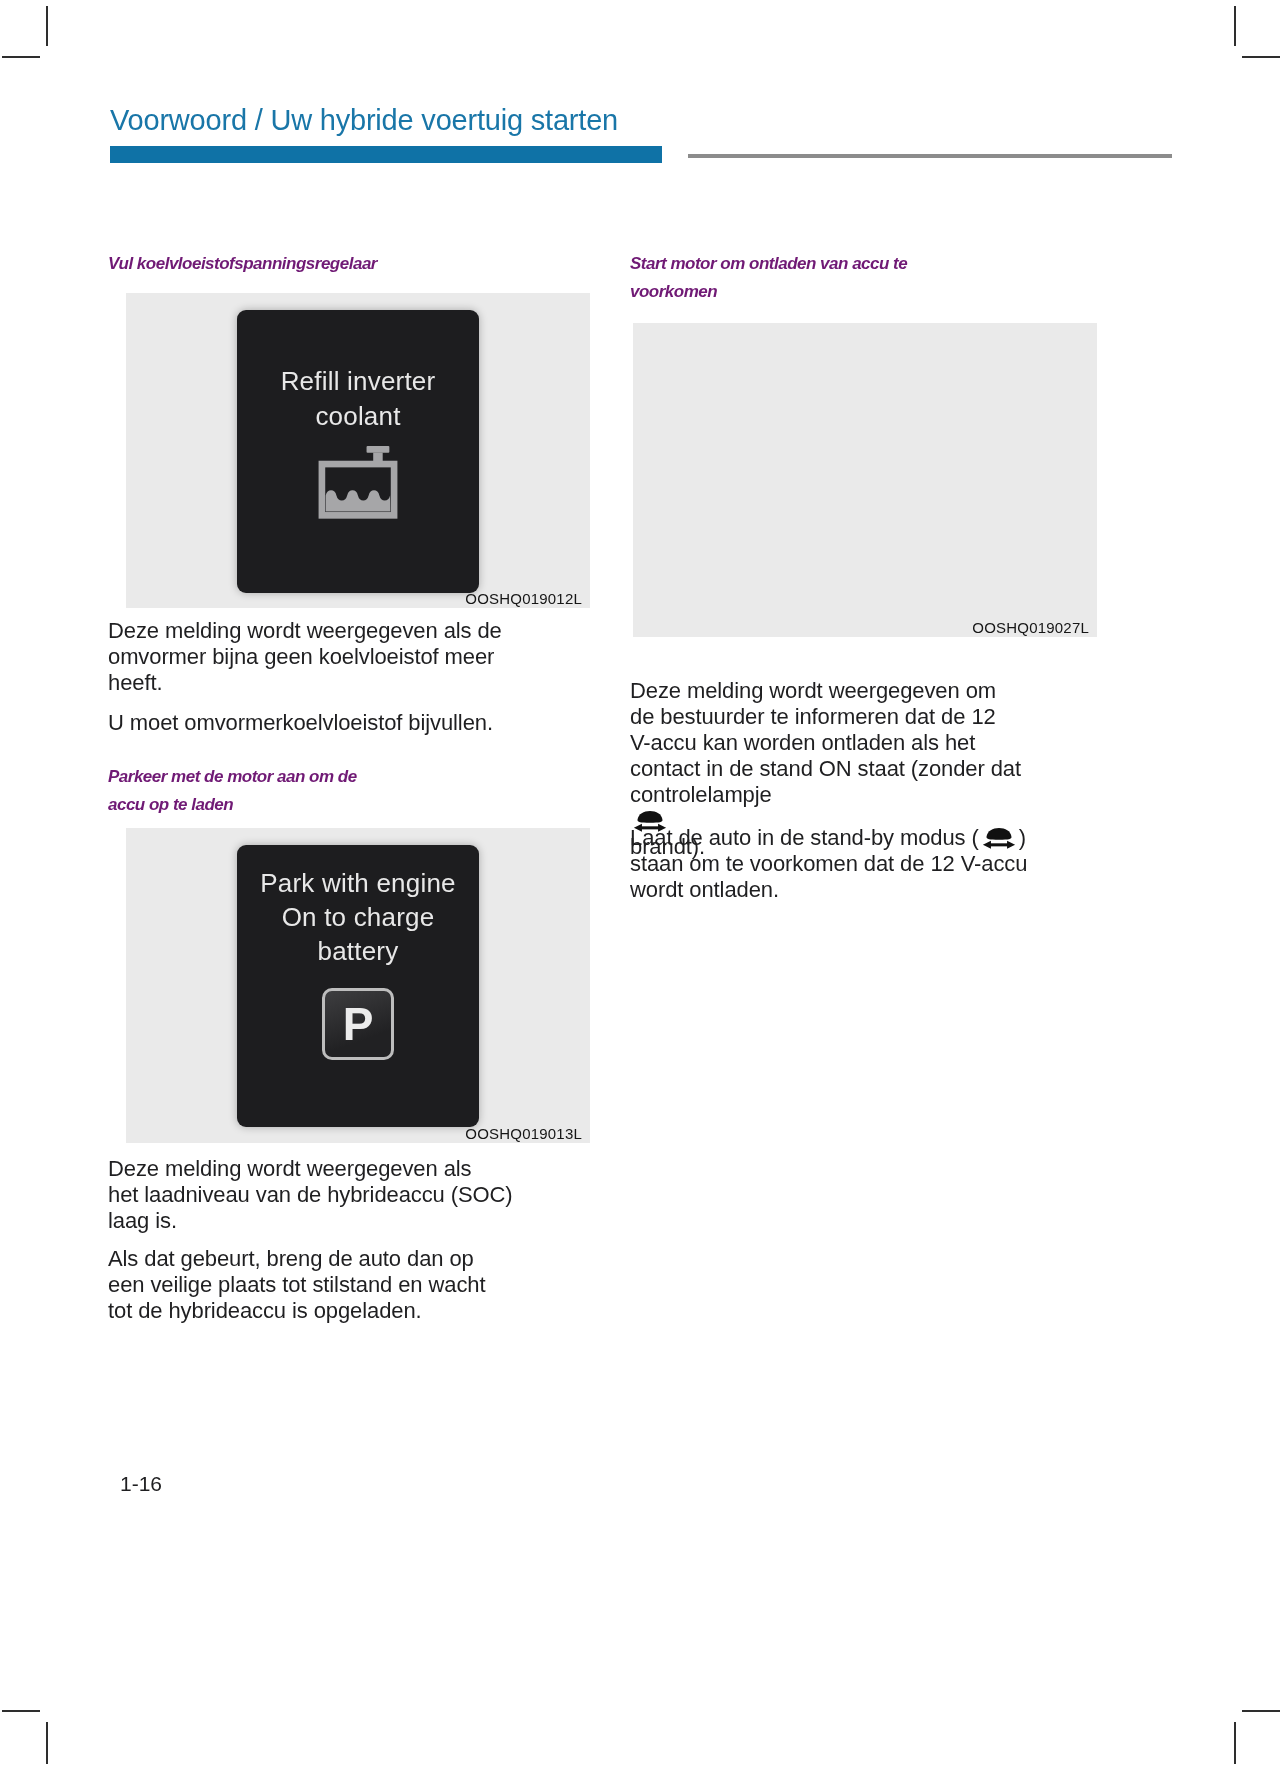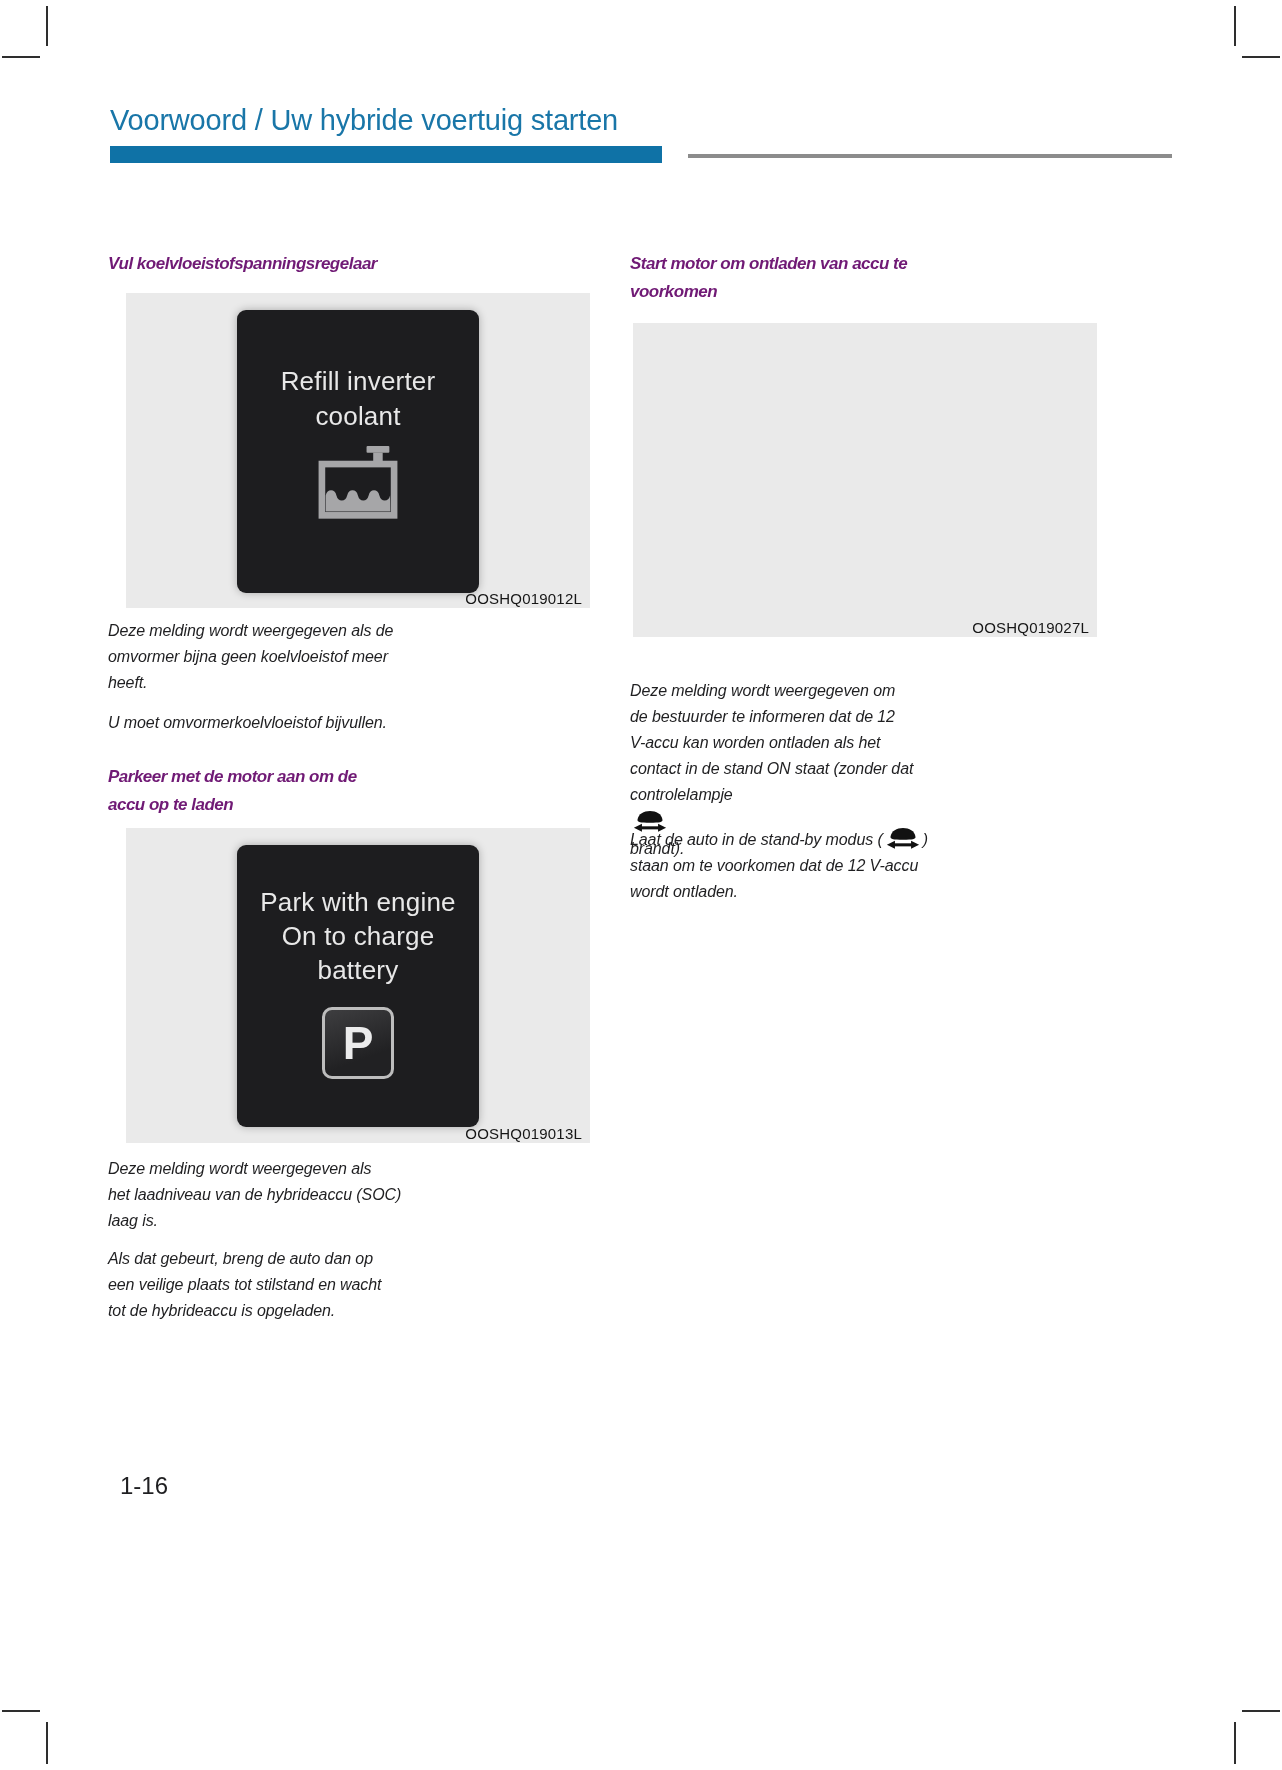--- a/index.html
+++ b/index.html
@@ -23,31 +23,31 @@
     position:absolute;background:#1d1d1f;border-radius:9px;
     box-shadow:0 0 8px rgba(0,0,0,.28);text-align:center;
   }
   .screen-msg{
     color:#e8e8e8;font-size:26px;line-height:35px;letter-spacing:.2px;white-space:pre-line;
   }
   .caption{
     position:absolute;right:8px;bottom:1px;font-size:15px;color:#161616;letter-spacing:.2px;
   }
   .para{
-    font-size:16px;line-height:26px;color:#1f1f21;white-space:pre-line;letter-spacing:-0.1px;font-style:italic;
+    font-size:22px;line-height:26px;color:#1f1f21;white-space:pre-line;letter-spacing:-0.1px;
   }
   .inline-car{vertical-align:-5px;margin:0 3px;}
   .p-tile{
     width:72px;height:72px;border:3px solid #bdbdbd;border-radius:10px;
     background:linear-gradient(160deg,#3e3e40 0%,#212123 70%);
     display:flex;align-items:center;justify-content:center;
     margin:0 auto;box-sizing:border-box;
   }
   .p-tile span{color:#ececec;font-size:46px;font-weight:700;line-height:1;}
-  .page-number{font-size:24px;color:#1f1f21;}
+  .page-number{font-size:21px;color:#1f1f21;}
 </style>
 </head>
 <body>
 
 <div class="page">
 
   <div class="crop" style="left:46px;top:6px;width:2px;height:40px;"></div>
   <div class="crop" style="left:2px;top:56px;width:38px;height:2px;"></div>
   <div class="crop" style="left:1234px;top:6px;width:2px;height:40px;"></div>
   <div class="crop" style="left:1242px;top:56px;width:38px;height:2px;"></div>
@@ -81,21 +81,21 @@
   <div class="abs para" style="left:108px;top:618px;width:480px;">Deze melding wordt weergegeven als de
 omvormer bijna geen koelvloeistof meer
 heeft.</div>
   <div class="abs para" style="left:108px;top:710px;width:480px;">U moet omvormerkoelvloeistof bijvullen.</div>
 
   <div class="abs section-heading" style="left:108px;top:763px;width:500px;">Parkeer met de motor aan om de
 accu op te laden</div>
 
   <div class="abs panel" style="left:126px;top:828px;width:464px;height:315px;">
     <div class="screen" style="left:111px;top:17px;width:242px;height:282px;">
-      <div class="screen-msg" style="padding-top:40px;line-height:34px;">Park with engine
+      <div class="screen-msg" style="padding-top:21px;line-height:34px;">Park with engine
 On to charge
 battery</div>
       <div class="p-tile" style="margin-top:20px;">
         <span>P</span>
       </div>
     </div>
     <div class="caption">OOSHQ019013L</div>
   </div>
 
   <div class="abs para" style="left:108px;top:1156px;width:480px;">Deze melding wordt weergegeven als

